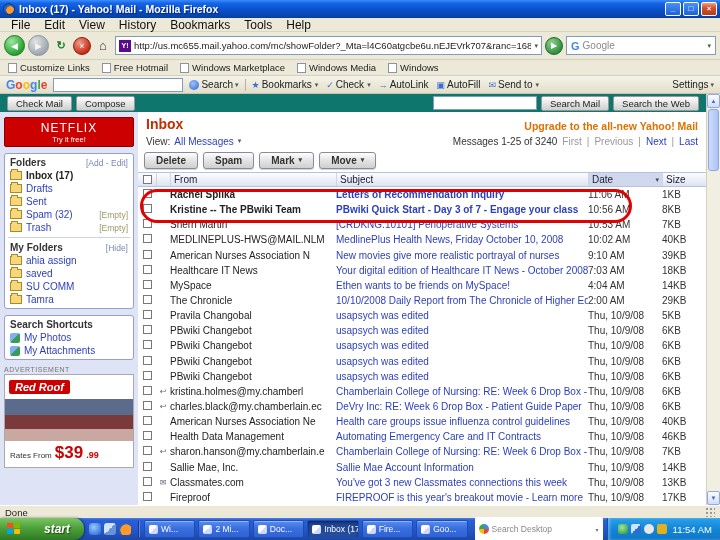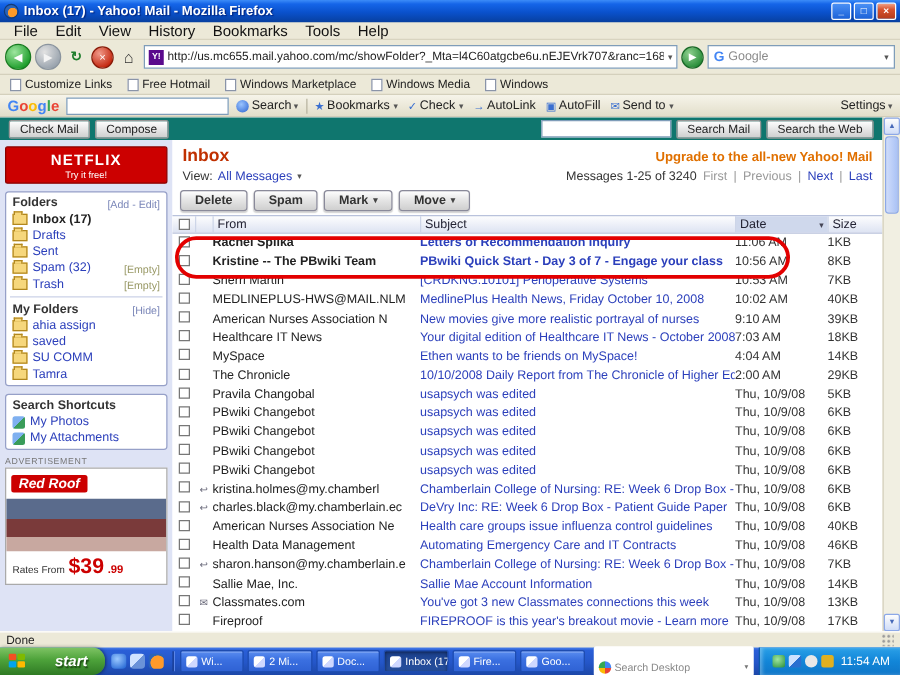--- a/index.html
+++ b/index.html
@@ -76,21 +76,21 @@
     font-size:9.5px;padding:1px 8px;color:#222;white-space:nowrap}
   .mt-spacer{flex:1}
   .mt-input{width:104px;height:14px;background:#fff;border:1px solid #7f9db9}
 
   .pagebody{display:flex;flex:1;min-height:0}
 
   
   .sidebar{width:138px;flex:0 0 138px;background:#dee3f5;padding:5px 4px;font-size:10px;overflow:hidden}
   .netflix{height:30px;background:#c00;border:1px solid #8a0000;border-radius:2px;color:#fff;display:flex;
     flex-direction:column;align-items:center;justify-content:center}
-  .nf-brand{font-weight:bold;font-size:12px;letter-spacing:1px}
+  .nf-brand{font-weight:normal;font-size:12px;letter-spacing:1px}
   .nf-tag{font-size:7.5px}
   .panel{background:#fff;border:1px solid #96a0c8;border-radius:3px;margin-top:6px;padding:2px 3px}
   .panel-head{display:flex;justify-content:space-between;align-items:center;padding:1px 2px}
   .panel-title{font-weight:bold;color:#333;font-size:10px}
   .panel-action{color:#7a86b8;font-size:8.5px}
   .folder-row{display:flex;align-items:center;gap:4px;padding:1px 2px;color:#2b3fbb}
   .folder-row .lbl{flex:1;overflow:hidden;white-space:nowrap}
   .folder-row .action{color:#996;font-size:8.5px;white-space:nowrap}
   .folder-row.bold .lbl{font-weight:bold;color:#222}
   .ic-folder{width:12px;height:9px;flex:0 0 12px;background:#f6d77c;border:1px solid #b1871f;position:relative}
@@ -171,21 +171,21 @@
   .ql-ie{background:radial-gradient(circle at 40% 35%,#9ac8ff,#1a5ed0)}
   .ql-desk{background:linear-gradient(135deg,#cfe2ff 0 50%,#6a92d8 50%)}
   .ql-ff{background:radial-gradient(circle at 60% 60%,#ff9a2a 0 55%,#2a63b8 60%)}
   .tsep{width:1px;height:16px;background:#17398c;box-shadow:1px 0 0 #5a85e8;margin:0 2px}
   .taskbtns{display:flex;gap:3px;flex:1;padding:0 3px;overflow:hidden;min-width:0}
   .taskbtn{height:18px;flex:1 1 52px;max-width:58px;min-width:0;border-radius:2px;border:1px solid #1e4cb0;
     background:linear-gradient(180deg,#5a8df0,#3a6fe0 45%,#2f62d4);color:#fff;font-size:8.5px;display:flex;
     align-items:center;gap:3px;padding:0 4px;overflow:hidden;white-space:nowrap;box-shadow:inset 0 1px 0 rgba(255,255,255,.35)}
   .taskbtn.active{background:linear-gradient(180deg,#1c418f,#27509e);box-shadow:inset 0 1px 3px rgba(0,0,0,.5)}
   .tb-ico{width:9px;height:9px;border-radius:2px;flex:0 0 9px;background:linear-gradient(135deg,#fff 0 50%,#cfd8ff 50%)}
-  .gds{height:17px;background:#fff;border-radius:2px;display:flex;align-items:flex-start;gap:3px;padding:12px 4px;
+  .gds{height:17px;background:#fff;border-radius:2px;display:flex;align-items:center;gap:3px;padding:12px 4px;
     margin:0 4px;width:128px;flex:0 0 128px}
   .gds-ico{width:10px;height:10px;border-radius:50%;flex:0 0 10px;
     background:conic-gradient(#4285f4 0 25%,#ea4335 0 50%,#fbbc05 0 75%,#34a853 0)}
   .gds-text{color:#888;font-size:8.5px;flex:1;overflow:hidden;white-space:nowrap}
   .gds-caret{font-size:6px;color:#777}
   .tray{height:22px;display:flex;align-items:center;gap:3px;padding:0 8px 0 10px;border-left:1px solid #0a5aaa;
     background:linear-gradient(180deg,#2aa0e8,#1286d8 50%,#0f76c8);box-shadow:inset 2px 0 3px rgba(255,255,255,.3)}
   .trayicon{width:10px;height:10px;border-radius:2px;flex:0 0 10px}
   .ti-shield{background:radial-gradient(circle at 40% 35%,#9fe69f,#2a8e3a)}
   .ti-net{background:linear-gradient(135deg,#cfe2ff 0 50%,#2a6fd0 50%)}

